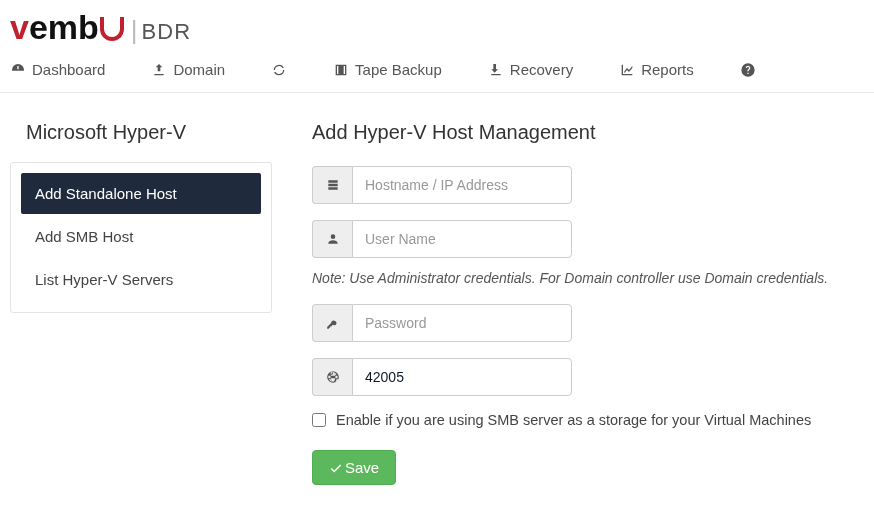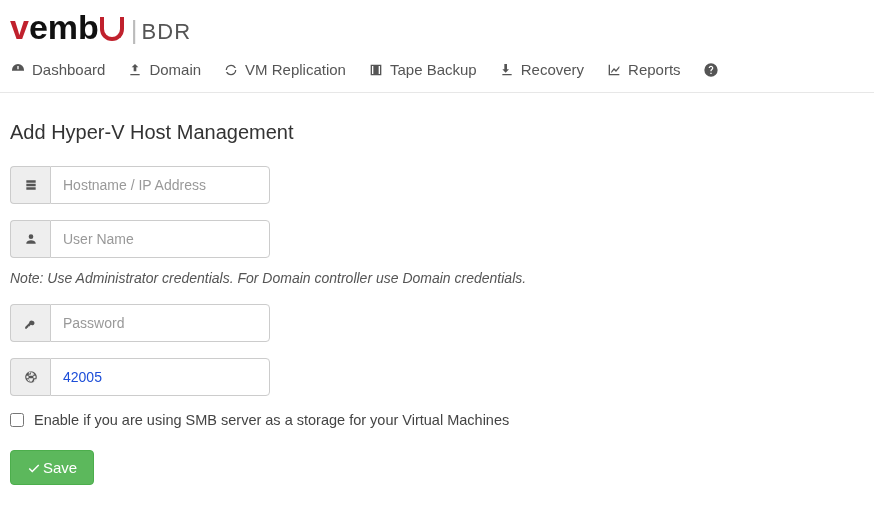--- a/index.html
+++ b/index.html
@@ -43,21 +43,21 @@
     font-size: 22px;
     color:#555;
     font-weight:500;
     letter-spacing:1px;
   }
   
   .navbar {
     border-bottom:1px solid #e7e7e7;
     padding: 10px 0 14px 16px;
     display:flex;
-    gap:22px;
+    gap:46px;
     padding-left:10px;
     padding-right:10px;
     flex-wrap:nowrap;
   }
   .nav-item {
     color:#555;
     font-size:15px;
     cursor:pointer;
     display:flex;
     align-items:center;
@@ -118,21 +118,21 @@
     justify-content:center;
   }
   .addon svg { width:14px; height:14px; fill:#555; }
   .text-input {
     flex:1;
     height:38px;
     border:1px solid #ccc;
     border-radius:0 4px 4px 0;
     padding:0 12px;
     font-size:14px;
-    color:#1d4ed8;
+    color:#0f172a;
     outline:none;
   }
   .text-input::placeholder { color:#999; font-style: normal; }
   .note {
     font-style:italic;
     color:#555;
     margin: -4px 0 18px 0;
     font-size:14px;
   }
   .check-row {
@@ -181,21 +181,20 @@
   <div class="nav-item">
     <svg viewBox="0 0 24 24">
         <path d="M12 3l5 5h-3v6h-4V8H7l5-5zM5 18h14v2H5z"></path>
       </svg>
     <span>Domain</span>
   </div>
   <div class="nav-item">
     <svg viewBox="0 0 24 24">
         <path d="M12 4a8 8 0 017.4 5h-2.2A6 6 0 006 12H4a8 8 0 018-8zm0 16a8 8 0 01-7.4-5h2.2A6 6 0 0018 12h2a8 8 0 01-8 8z"></path>
       </svg>
-    <span>VM Replication</span>
   </div>
   <div class="nav-item">
     <svg viewBox="0 0 24 24">
         <path d="M4 4h16v16H4V4zm2 2v12h2V6H6zm10 0v12h2V6h-2zM9 6h6v12H9V6z"></path>
       </svg>
     <span>Tape Backup</span>
   </div>
   <div class="nav-item">
     <svg viewBox="0 0 24 24">
         <path d="M12 3v8h3l-5 5-5-5h3V3h4zM5 18h14v2H5z"></path>
@@ -211,20 +210,34 @@
   <div class="nav-item">
     <svg viewBox="0 0 24 24">
         <path d="M12 2a10 10 0 100 20 10 10 0 000-20zm1 16h-2v-2h2v2zm1.2-6.3c-.6.6-1.2 1-1.2 2.3h-2c0-2 1-2.7 1.7-3.4.5-.5.8-.9.8-1.6 0-.9-.7-1.5-1.5-1.5S10.5 8.1 10.5 9h-2c0-2 1.6-3.5 3.5-3.5S15.5 7 15.5 9c0 1.1-.7 1.9-1.3 2.7z"></path>
       </svg>
 
   </div>
 </div>
 
 <div class="container">
 
+  <div class="sidebar">
+    <div class="sidebar-title">Microsoft Hyper-V</div>
+    <div class="sidebar-box">
+      <div class="sidebar-item active">
+        <span>Add Standalone Host</span>
+      </div>
+      <div class="sidebar-item">
+        <span>Add SMB Host</span>
+      </div>
+      <div class="sidebar-item">
+        <span>List Hyper-V Servers</span>
+      </div>
+    </div>
+  </div>
 
   <div class="main">
     <div class="main-title">Add Hyper-V Host Management</div>
 
     <div class="input-row">
       <div class="addon">
         <svg viewBox="0 0 24 24">
             <path d="M4 4h16v4H4V4zm0 6h16v4H4v-4zm0 6h16v4H4v-4z"></path>
           </svg>
       </div>

